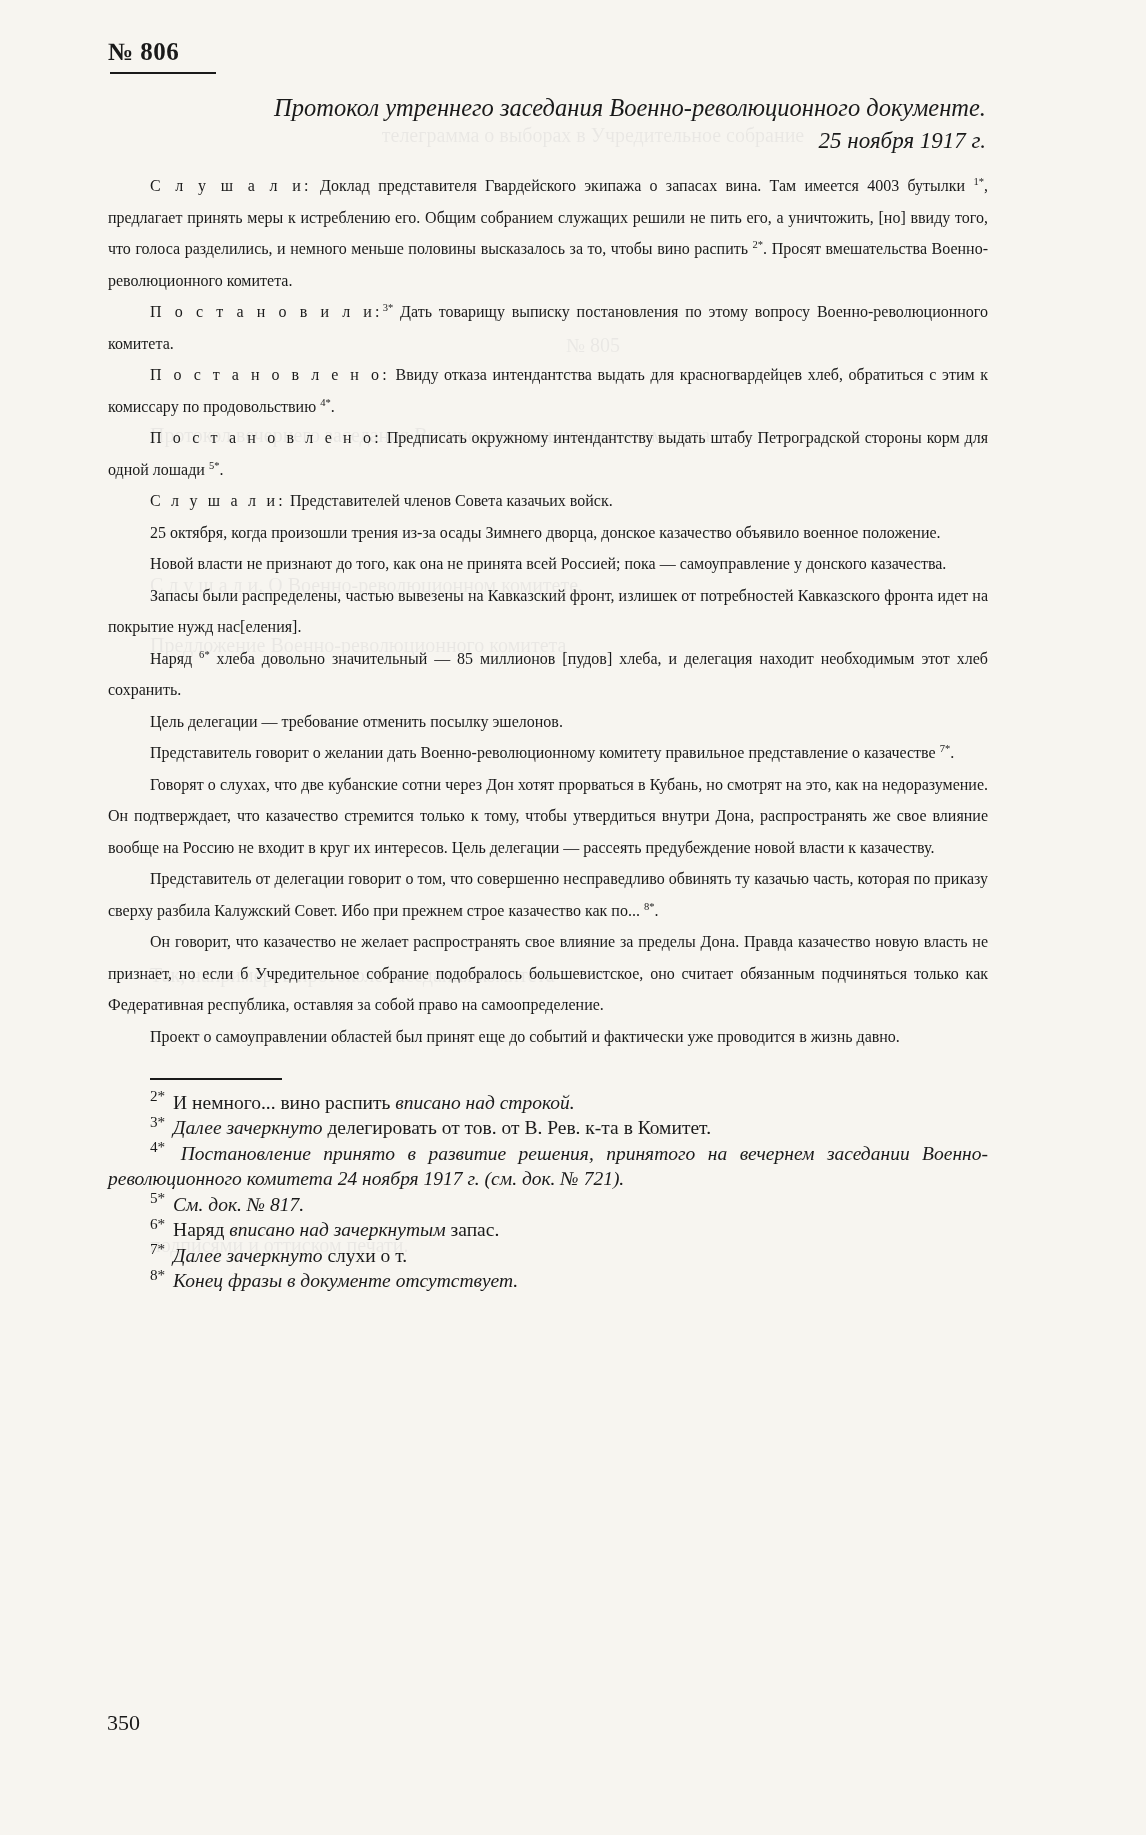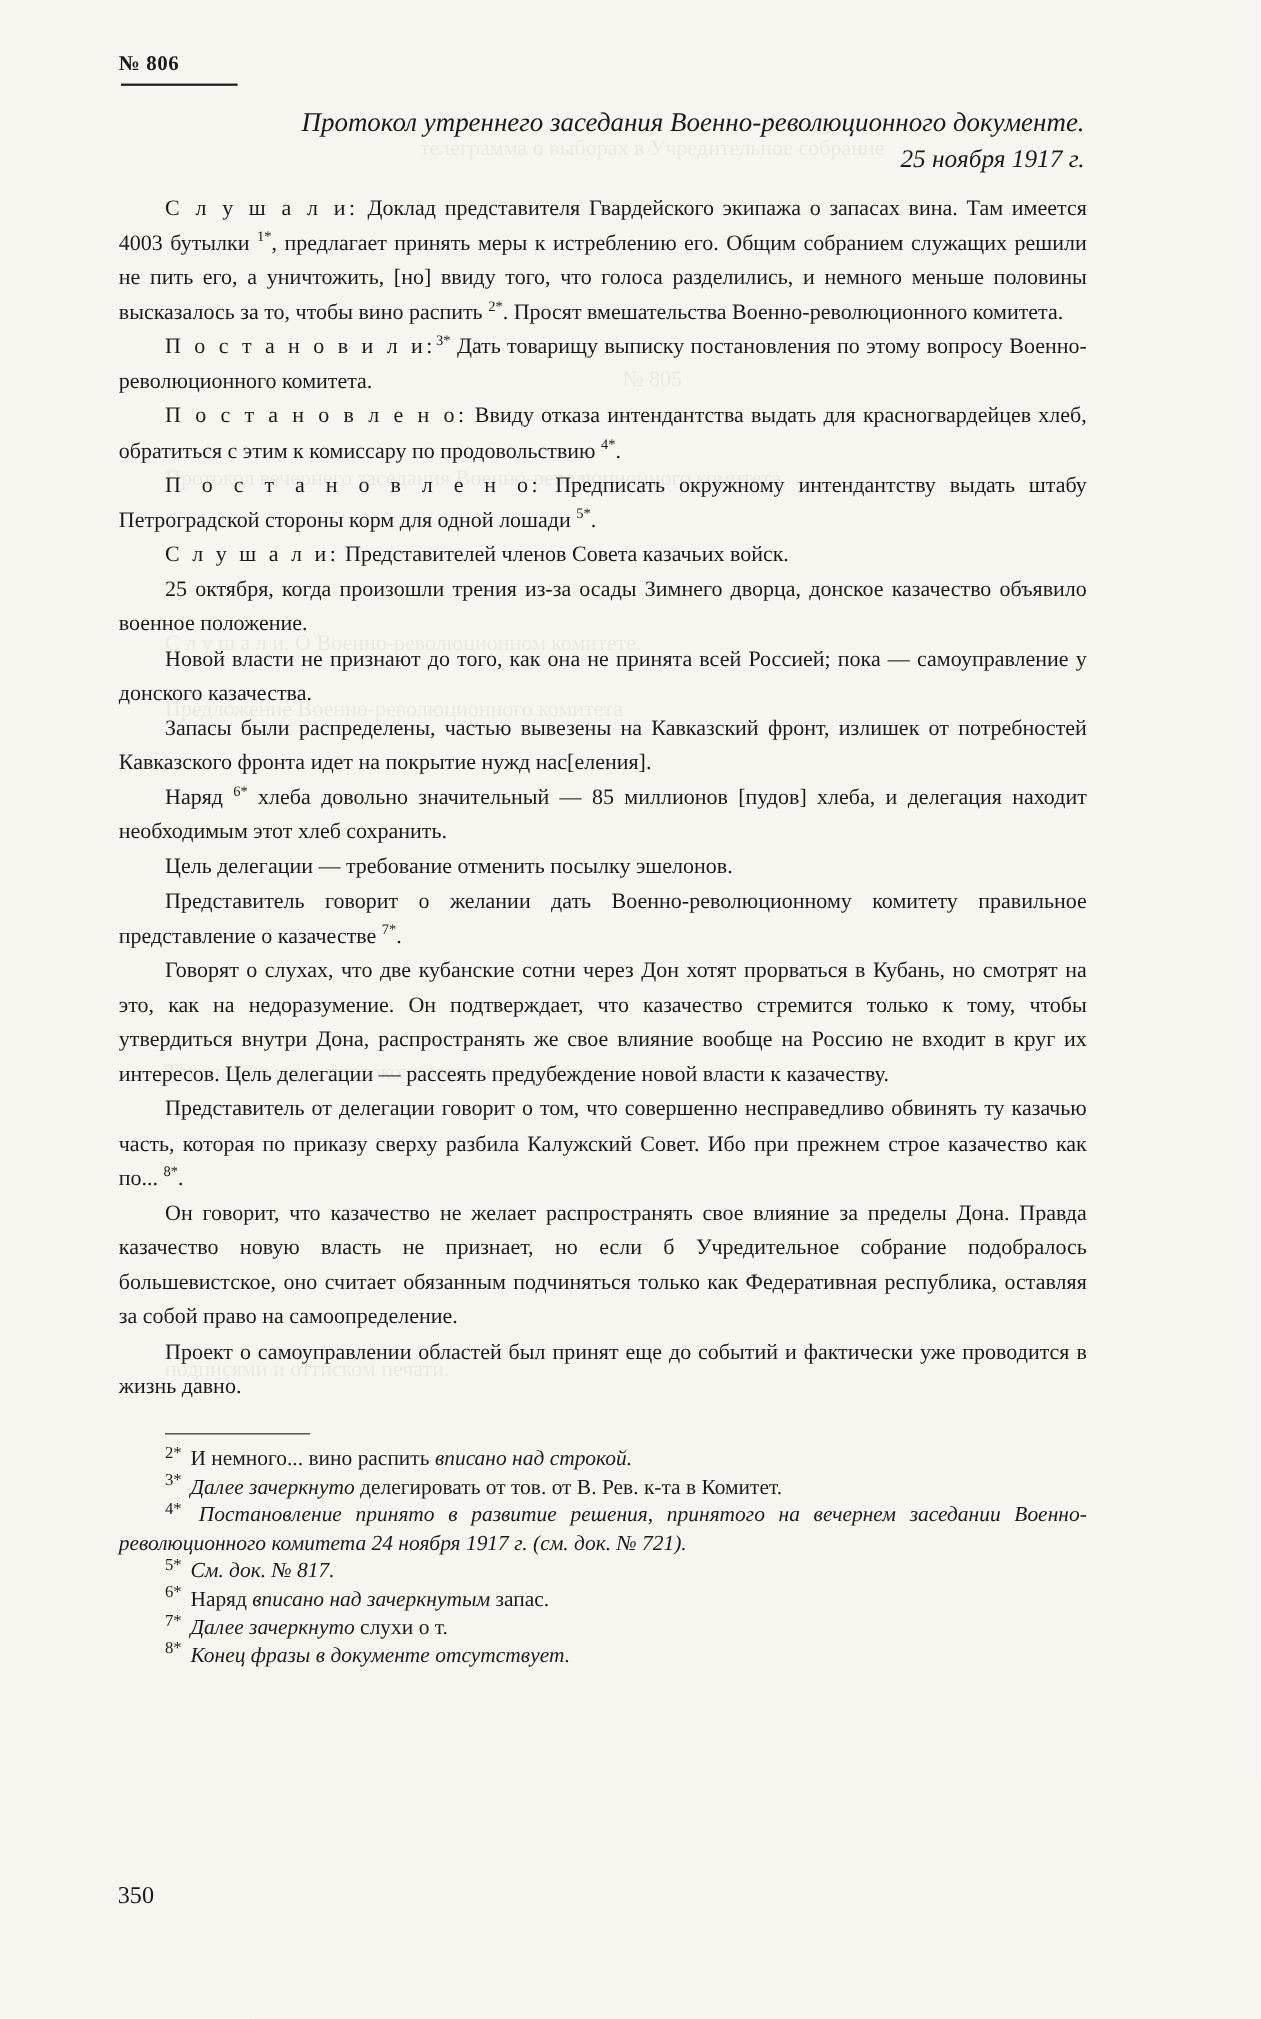--- a/index.html
+++ b/index.html
@@ -34,24 +34,24 @@
     padding: 120px 110px 0 150px;
     box-sizing: border-box;
   }
   .content {
     position: absolute;
     left: 108px;
     top: 38px;
     width: 880px;
   }
   .docnum {
-    font-size: 19px;
+    font-size: 25px;
     font-weight: bold;
     letter-spacing: 0.5px;
-    margin: 10px 0 6px 0;
+    margin: 0 0 6px 0;
   }
   .rule {
     width: 106px;
     height: 2px;
     background: #1a1a1a;
     margin: 0 0 18px 2px;
   }
   .title {
     font-style: italic;
     font-size: 24.5px;
@@ -59,21 +59,21 @@
     line-height: 32px;
     margin: 0 2px 0 60px;
   }
   .subtitle {
     font-style: italic;
     font-size: 23px;
     text-align: right;
     margin: 4px 2px 16px 0;
   }
   .para {
-    font-size: 20px;
+    font-size: 16px;
     line-height: 31.5px;
     text-align: justify;
     text-justify: inter-word;
     margin: 0;
     text-indent: 42px;
     hyphens: manual;
   }
   .spaced {
     letter-spacing: 3.2px;
   }

